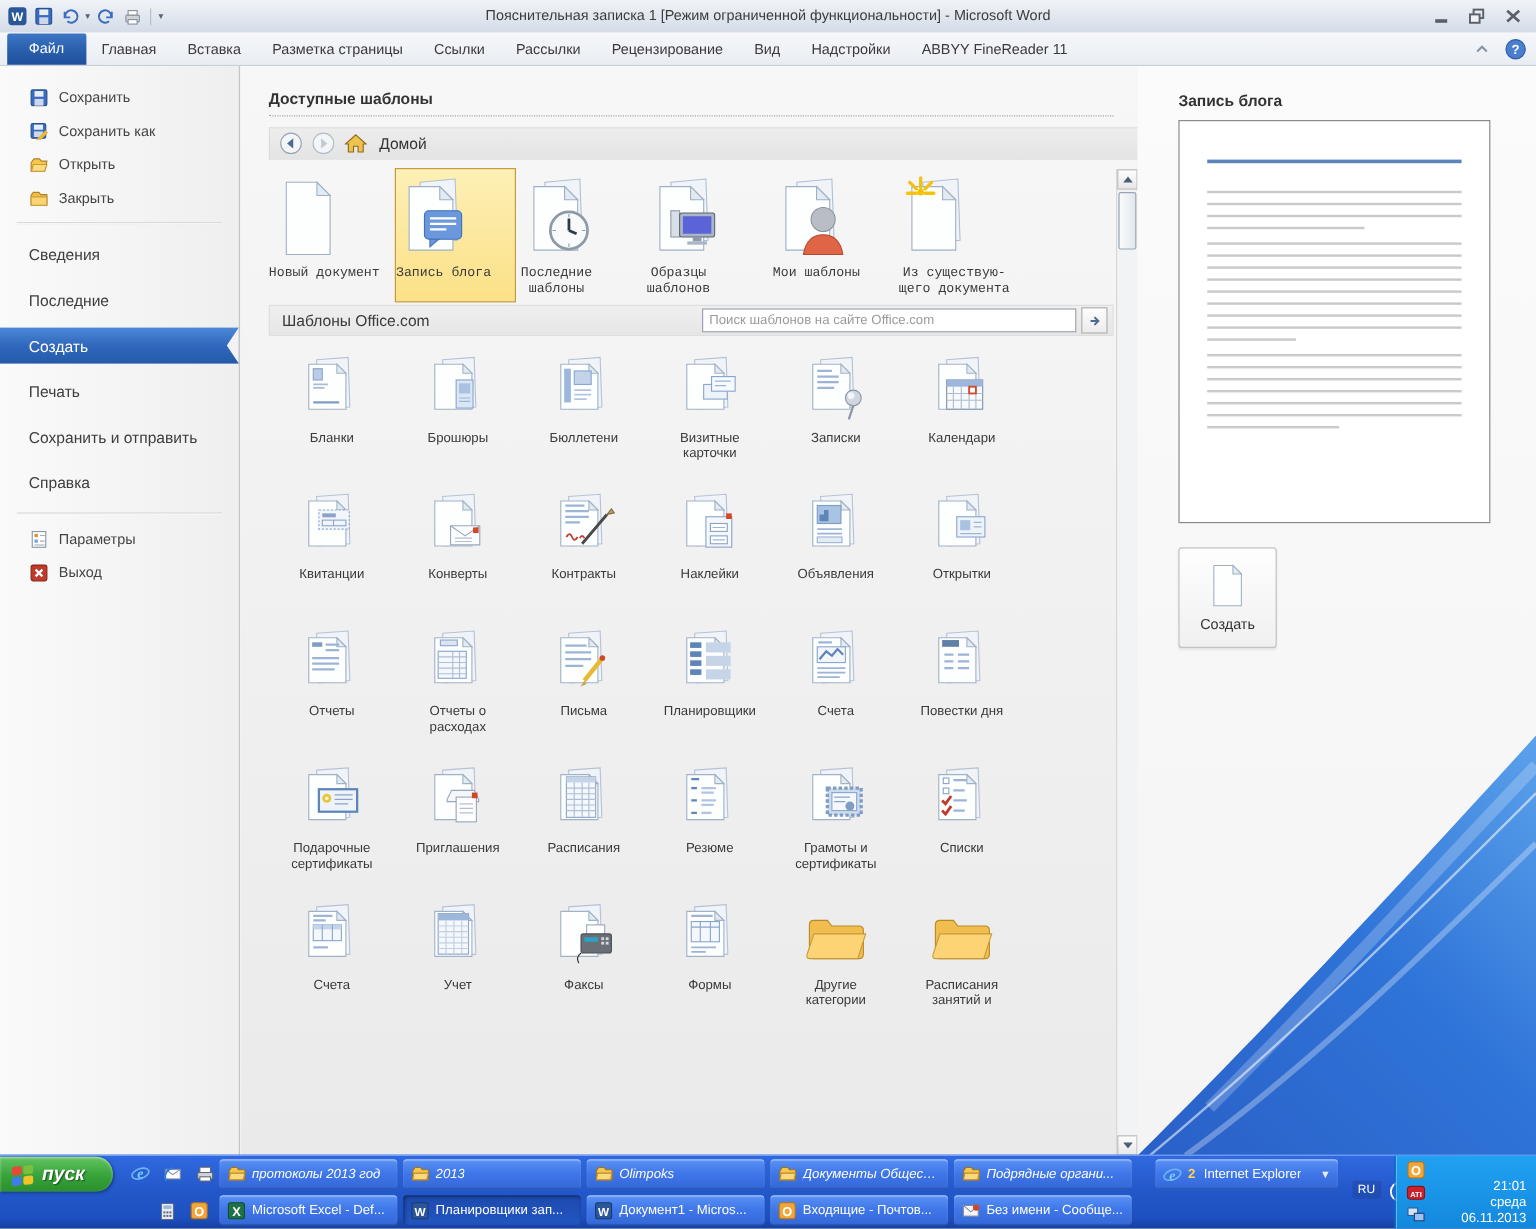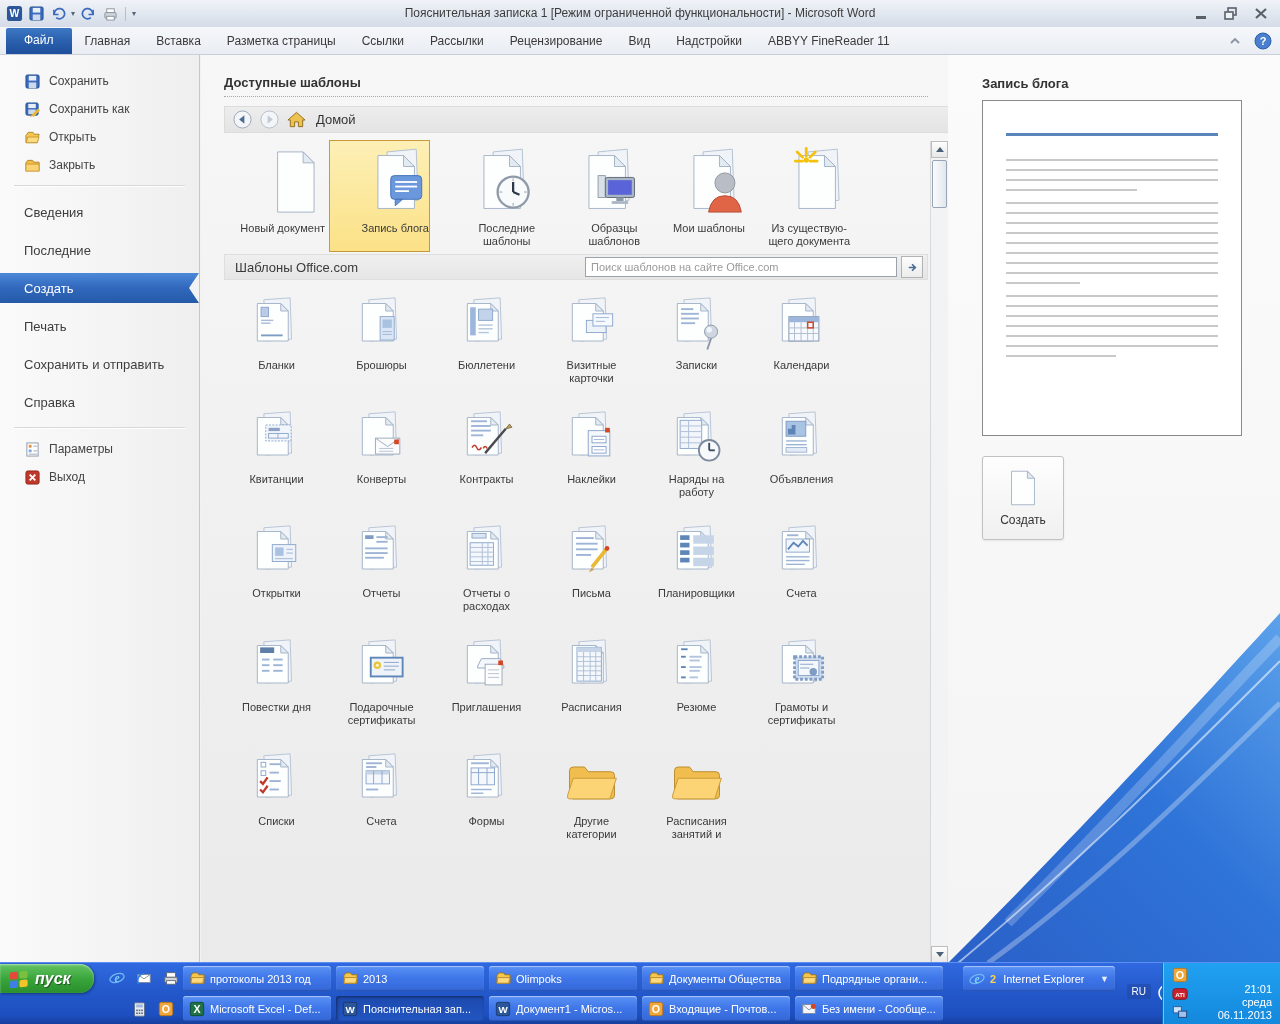--- a/index.html
+++ b/index.html
@@ -42,22 +42,22 @@
   .bs-main{position:absolute;left:201px;right:332px;top:0;bottom:0;
     background:linear-gradient(#f7f7f7,#eaeaea);overflow:hidden;}
   .bs-main-inner{padding:0 20px 0 23px;}
   .bs-heading{margin-top:20px;padding-bottom:6px;font-size:13px;font-weight:bold;color:#333;
     border-bottom:1px dotted #a8a8a8;width:704px;}
   .navband{margin-top:9px;width:784px;height:27px;background:linear-gradient(#ededed,#e4e4e4);
     border:1px solid #dcdcdc;box-sizing:border-box;display:flex;align-items:center;gap:8px;padding-left:8px;}
   .navband .icon{width:19px;height:19px;}
   .home-label{font-size:13px;color:#333;margin-left:2px;}
   .tiles{margin-top:7px;display:flex;width:704px;}
-  .tile{width:101px;height:112px;margin-right:4px;display:flex;flex-direction:column;align-items:flex-end;
-    box-sizing:border-box;padding-top:5px;cursor:default;}
+  .tile{width:101px;height:112px;margin-right:4px;display:flex;flex-direction:column;align-items:flex-start;
+    box-sizing:border-box;padding-top:5px;cursor:default;font-family:Liberation Mono, monospace;}
   .tile.selected{background:linear-gradient(#fdf0b6,#fbe187);border:1px solid #c79a3b;padding-top:4px;}
   .tile .t-icon{height:74px;display:flex;align-items:center;justify-content:center;}
   .t-label,.c-label{font-size:11px;color:#3a3a3a;text-align:center;line-height:13px;white-space:pre-line;margin-top:3px;}
   .officeband{margin-top:2px;width:704px;height:26px;background:linear-gradient(#efefef,#e6e6e6);
     border:1px solid #dedede;box-sizing:border-box;display:flex;align-items:center;padding:0 4px 0 10px;}
   .office-label{font-size:13px;color:#3a3a3a;}
   .office-search{margin-left:auto;width:300px;height:18px;border:1px solid #9aa2ad;background:#fff;
     font-size:11px;color:#444;padding:0 5px;font-family:"Liberation Sans",sans-serif;}
   .office-search::placeholder{color:#9a9a9a;}
   .office-go{width:20px;height:20px;margin-left:4px;border:1px solid #b2b2b2;background:linear-gradient(#fdfdfd,#ececec);
@@ -93,21 +93,21 @@
   .taskbar{position:absolute;left:0;right:0;bottom:0;height:61px;
     background:linear-gradient(#3069e0,#2459cb 45%,#1d4fc0 85%,#16409f);border-top:1px solid #5b8df2;}
   .start-btn{position:absolute;left:0;top:1px;width:94px;height:29px;border-radius:0 14px 14px 0;
     background:linear-gradient(#63c462,#37a339 55%,#2a8f2e);box-shadow:inset 0 1px 2px rgba(255,255,255,.5),1px 1px 3px rgba(0,0,0,.4);
     display:flex;align-items:center;gap:5px;padding-left:8px;box-sizing:border-box;cursor:default;}
   .start-label{color:#fff;font-weight:bold;font-style:italic;font-size:16px;text-shadow:1px 1px 1px rgba(0,0,0,.45);}
   .ql-row{position:absolute;display:flex;gap:9px;}
   .ql-top{left:108px;top:6px;} .ql-bottom{left:130px;top:37px;}
   .ql-row .icon{width:18px;height:18px;}
   .tb-row{position:absolute;left:183px;display:flex;gap:5px;}
-  .tb-row1{top:3px;} .tb-row2{top:33px;}
+  .tb-row1{top:3px;font-style:italic;} .tb-row2{top:33px;}
   .tb-btn{width:148px;height:25px;border-radius:3px;box-sizing:border-box;display:flex;align-items:center;gap:5px;
     padding:0 6px;background:linear-gradient(#5a92f5,#3e75e8 50%,#3568d8);
     box-shadow:inset 0 1px 1px rgba(255,255,255,.5),inset 0 -1px 1px rgba(0,0,0,.2);
     color:#fff;font-size:11px;white-space:nowrap;overflow:hidden;cursor:default;}
   .tb-btn.active{background:linear-gradient(#1c49ad,#2356c2);box-shadow:inset 1px 1px 3px rgba(0,0,0,.45);}
   .tb-btn .icon{width:16px;height:16px;flex:0 0 16px;}
   .tb-label{overflow:hidden;text-overflow:ellipsis;}
   .ie-group{position:absolute;left:963px;top:3px;width:152px;}
   .ie-count{color:#ffd34e;font-weight:bold;margin-right:2px;}
   .ie-caret{margin-left:auto;font-size:9px;color:#e8eeff;}
@@ -614,42 +614,20 @@
                 </svg>
               </div>
               <div class="c-label">Наклейки</div>
             </div>
             <div class="cat">
               <div class="c-icon">
                 <svg viewBox="0 0 64 64" width="60" height="60">
                   <path d="M18 4 l28 -2 1.5 44 -28 2 z" fill="#f0f4f9" stroke="#b6c2d4"></path>
                   <path d="M11 8 h25 l8 8 v32 h-33 z" fill="#fdfefe" stroke="#a2b2c6"></path>
                   <path d="M36 8 l8 8 h-8 z" fill="#e2eaf2" stroke="#a2b2c6"></path>
-                  <rect x="14" y="11" width="23" height="30" fill="#f2f6fb" stroke="#8ba6cc"></rect>
-                  <g stroke="#aebfd6">
-                    <line x1="14" y1="17" x2="37" y2="17"></line>
-                    <line x1="14" y1="23" x2="37" y2="23"></line>
-                    <line x1="14" y1="29" x2="37" y2="29"></line>
-                    <line x1="14" y1="35" x2="37" y2="35"></line>
-                    <line x1="23" y1="11" x2="23" y2="41"></line>
-                  </g>
-                  <circle cx="45" cy="43" r="11" fill="#f7f9fc" stroke="#7d8b9d" stroke-width="2"></circle>
-                  <line x1="45" y1="43" x2="45" y2="35" stroke="#3c4c60" stroke-width="2"></line>
-                  <line x1="45" y1="43" x2="51" y2="43" stroke="#3c4c60" stroke-width="2"></line>
-                </svg>
-              </div>
-              <div class="c-label">Наряды на
-работу</div>
-            </div>
-            <div class="cat">
-              <div class="c-icon">
-                <svg viewBox="0 0 64 64" width="60" height="60">
-                  <path d="M18 4 l28 -2 1.5 44 -28 2 z" fill="#f0f4f9" stroke="#b6c2d4"></path>
-                  <path d="M11 8 h25 l8 8 v32 h-33 z" fill="#fdfefe" stroke="#a2b2c6"></path>
-                  <path d="M36 8 l8 8 h-8 z" fill="#e2eaf2" stroke="#a2b2c6"></path>
                   <rect x="15" y="12" width="21" height="16" fill="#a9c3e2" stroke="#7f9cc4"></rect>
                   <path d="M17 26 v-6 h4 v-4 h4 v10 z" fill="#5d85b8"></path>
                   <g stroke="#9db4d6" stroke-width="1.5">
                     <line x1="15" y1="33" x2="37" y2="33"></line>
                     <line x1="15" y1="37" x2="37" y2="37"></line>
                   </g>
                   <rect x="15" y="40" width="22" height="5" fill="#e3ebf5" stroke="#9db4d6"></rect>
                 </svg>
               </div>
               <div class="c-label">Объявления</div>
@@ -918,20 +896,62 @@
                     <line x1="15" y1="16" x2="26" y2="16"></line>
                   </g>
                   <rect x="15" y="20" width="25" height="14" fill="#f4f7fb" stroke="#8ba6cc"></rect>
                   <rect x="15" y="20" width="25" height="4" fill="#c6d4e8"></rect>
                   <line x1="23" y1="20" x2="23" y2="34" stroke="#8ba6cc"></line>
                   <line x1="32" y1="20" x2="32" y2="34" stroke="#8ba6cc"></line>
                   <line x1="15" y1="40" x2="28" y2="40" stroke="#9db4d6" stroke-width="2"></line>
                 </svg>
               </div>
               <div class="c-label">Счета</div>
+            </div>
+            <div class="cat">
+              <div class="c-icon">
+                <svg viewBox="0 0 64 64" width="60" height="60">
+                  <path d="M18 4 l28 -2 1.5 44 -28 2 z" fill="#f0f4f9" stroke="#b6c2d4"></path>
+                  <path d="M11 8 h25 l8 8 v32 h-33 z" fill="#fdfefe" stroke="#a2b2c6"></path>
+                  <path d="M36 8 l8 8 h-8 z" fill="#e2eaf2" stroke="#a2b2c6"></path>
+                  <rect x="14" y="10" width="27" height="36" fill="#f4f7fb" stroke="#8ba6cc"></rect>
+                  <rect x="14" y="10" width="27" height="6" fill="#9db7dc"></rect>
+                  <g stroke="#c2cfe0">
+                    <line x1="14" y1="21" x2="41" y2="21"></line>
+                    <line x1="14" y1="26" x2="41" y2="26"></line>
+                    <line x1="14" y1="31" x2="41" y2="31"></line>
+                    <line x1="14" y1="36" x2="41" y2="36"></line>
+                    <line x1="14" y1="41" x2="41" y2="41"></line>
+                    <line x1="21" y1="16" x2="21" y2="46"></line>
+                    <line x1="28" y1="16" x2="28" y2="46"></line>
+                    <line x1="35" y1="16" x2="35" y2="46"></line>
+                  </g>
+                </svg>
+              </div>
+              <div class="c-label">Учет</div>
+            </div>
+            <div class="cat">
+              <div class="c-icon">
+                <svg viewBox="0 0 64 64" width="60" height="60">
+                  <path d="M18 4 l28 -2 1.5 44 -28 2 z" fill="#f0f4f9" stroke="#b6c2d4"></path>
+                  <path d="M11 8 h25 l8 8 v32 h-33 z" fill="#fdfefe" stroke="#a2b2c6"></path>
+                  <path d="M36 8 l8 8 h-8 z" fill="#e2eaf2" stroke="#a2b2c6"></path>
+                  <rect x="34" y="20" width="16" height="11" fill="#fff" stroke="#9aa8bb"></rect>
+                  <rect x="29" y="28" width="27" height="17" rx="2" fill="#6a6f76" stroke="#4a4e54"></rect>
+                  <rect x="32" y="31" width="12" height="4" fill="#2aa3c8"></rect>
+                  <g fill="#d6d9dd">
+                    <rect x="47" y="31" width="2.5" height="2.5"></rect>
+                    <rect x="51" y="31" width="2.5" height="2.5"></rect>
+                    <rect x="47" y="35" width="2.5" height="2.5"></rect>
+                    <rect x="51" y="35" width="2.5" height="2.5"></rect>
+                  </g>
+                  <path d="M29 45 q-5 4 -2 9" stroke="#333" fill="none"></path>
+                </svg>
+              </div>
+              <div class="c-label">Факсы</div>
             </div>
             <div class="cat">
               <div class="c-icon">
                 <svg viewBox="0 0 64 64" width="60" height="60">
                   <path d="M18 4 l28 -2 1.5 44 -28 2 z" fill="#f0f4f9" stroke="#b6c2d4"></path>
                   <path d="M11 8 h25 l8 8 v32 h-33 z" fill="#fdfefe" stroke="#a2b2c6"></path>
                   <path d="M36 8 l8 8 h-8 z" fill="#e2eaf2" stroke="#a2b2c6"></path>
                   <line x1="15" y1="12" x2="34" y2="12" stroke="#9db4d6" stroke-width="2"></line>
                   <rect x="15" y="17" width="25" height="18" fill="#f4f7fb" stroke="#8ba6cc"></rect>
                   <line x1="15" y1="22" x2="40" y2="22" stroke="#8ba6cc"></line>
@@ -1153,21 +1173,21 @@
           </span>
           <span class="tb-label">Microsoft Excel - Def...</span>
         </div>
         <div class="tb-btn active">
           <span class="icon">
             <svg viewBox="0 0 18 18" width="16" height="16">
               <rect x="1.5" y="1.5" width="15" height="15" rx="2" fill="#2b579a" stroke="#1a3a6e"></rect>
               <text x="9" y="13.5" text-anchor="middle" font-weight="bold" font-size="11" fill="#fff" font-family="Liberation Sans,sans-serif">W</text>
             </svg>
           </span>
-          <span class="tb-label">Пояснительная зап...</span>
+          <span class="tb-label">Планировщики зап...</span>
         </div>
         <div class="tb-btn">
           <span class="icon">
             <svg viewBox="0 0 18 18" width="16" height="16">
               <rect x="1.5" y="1.5" width="15" height="15" rx="2" fill="#2b579a" stroke="#1a3a6e"></rect>
               <text x="9" y="13.5" text-anchor="middle" font-weight="bold" font-size="11" fill="#fff" font-family="Liberation Sans,sans-serif">W</text>
             </svg>
           </span>
           <span class="tb-label">Документ1 - Micros...</span>
         </div>

